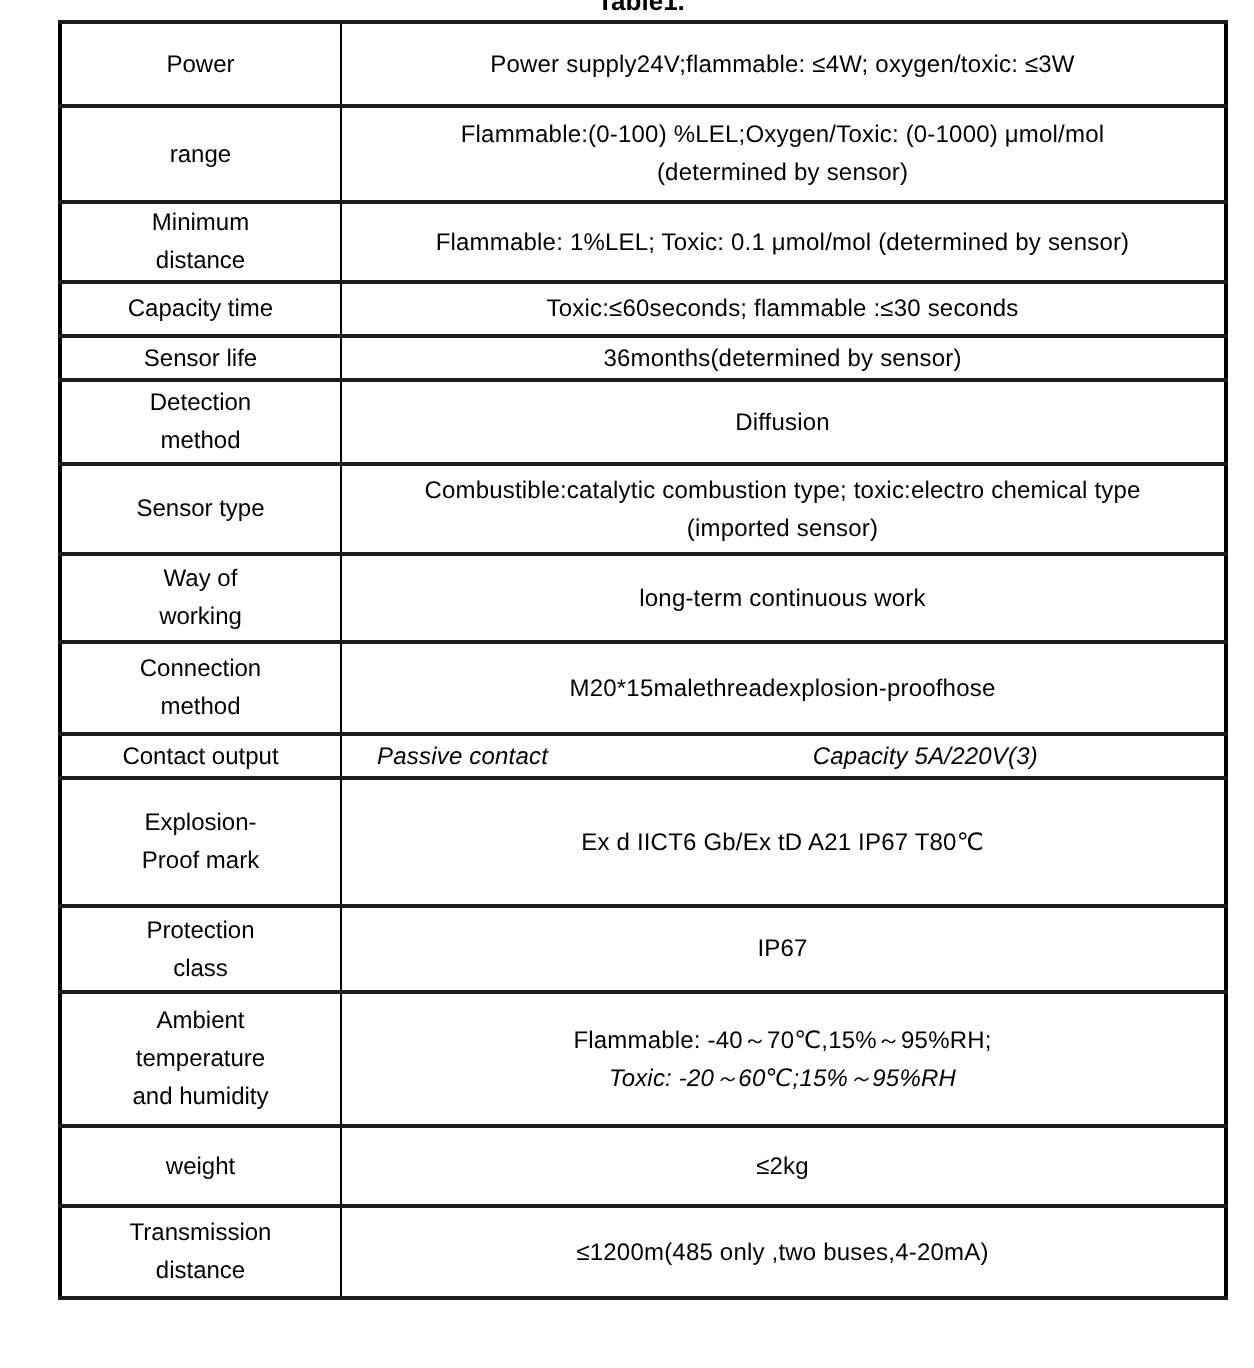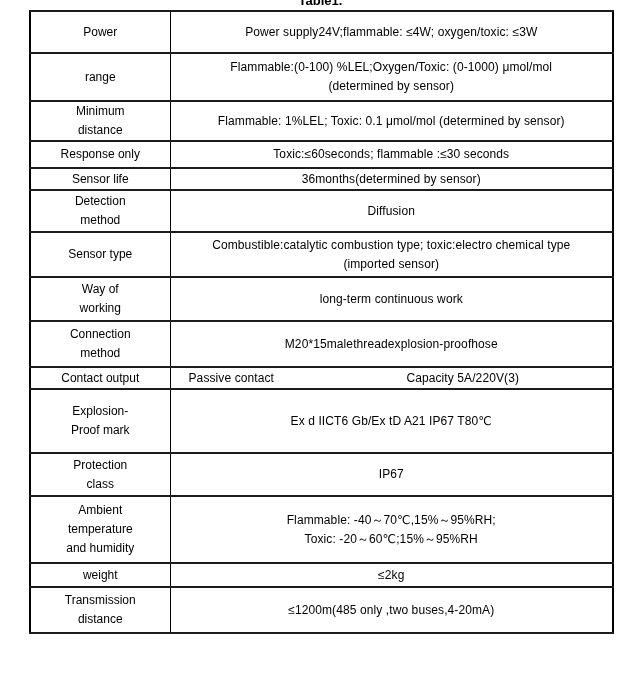--- a/index.html
+++ b/index.html
@@ -21,24 +21,24 @@
   table.spec col.c1 { width: 140px; }
   table.spec col.c2 { width: 443px; }
   td {
     border-left: 1px solid #000; border-right: 1px solid #000;
     border-top: 2px solid #1c1c1c; border-bottom: 2px solid #1c1c1c;
     font-size: 12px; line-height: 19px;
     text-align: center; vertical-align: middle;
     padding: 0 4px; overflow: hidden;
   }
   td.value { letter-spacing: 0.1px; }
-  .split { display: flex; align-items: flex-end; width: 100%; }
+  .split { display: flex; align-items: flex-end; width: 100%; font-style: italic; }
   .split .pc { margin-left: 14px; }
   .split .cap { margin-left: auto; margin-right: 89px; }
-  .gap { margin-top: 0; }
+  .gap { margin-top: 0; font-style: italic; }
 </style>
 </head>
 <body>
 
 <div class="page-title">Table1.</div>
 
 <table class="spec">
   <colgroup>
       <col class="c1">
       <col class="c2">
@@ -70,21 +70,21 @@
       <div>Minimum</div>
       <div>distance</div>
     </td>
     <td class="value">
       <div>Flammable: 1%LEL; Toxic: 0.1 μmol/mol (determined by sensor)</div>
     </td>
   </tr>
 
   <tr style="height:27px">
     <td class="label">
-      <div>Response only</div>
+      <div>Capacity time</div>
     </td>
     <td class="value">
       <div>Toxic:≤60seconds; flammable :≤30 seconds</div>
     </td>
   </tr>
 
   <tr style="height:22px">
     <td class="label">
       <div>Sensor life</div>
     </td>
@@ -170,21 +170,21 @@
       <div>Ambient</div>
       <div>temperature</div>
       <div>and humidity</div>
     </td>
     <td class="value">
       <div>Flammable: -40～70℃,15%～95%RH;</div>
       <div class="gap">Toxic: -20～60℃;15%～95%RH</div>
     </td>
   </tr>
 
-  <tr style="height:24px">
+  <tr style="height:40px">
     <td class="label">
       <div>weight</div>
     </td>
     <td class="value">
       <div>≤2kg</div>
     </td>
   </tr>
 
   <tr style="height:46px">
     <td class="label">

